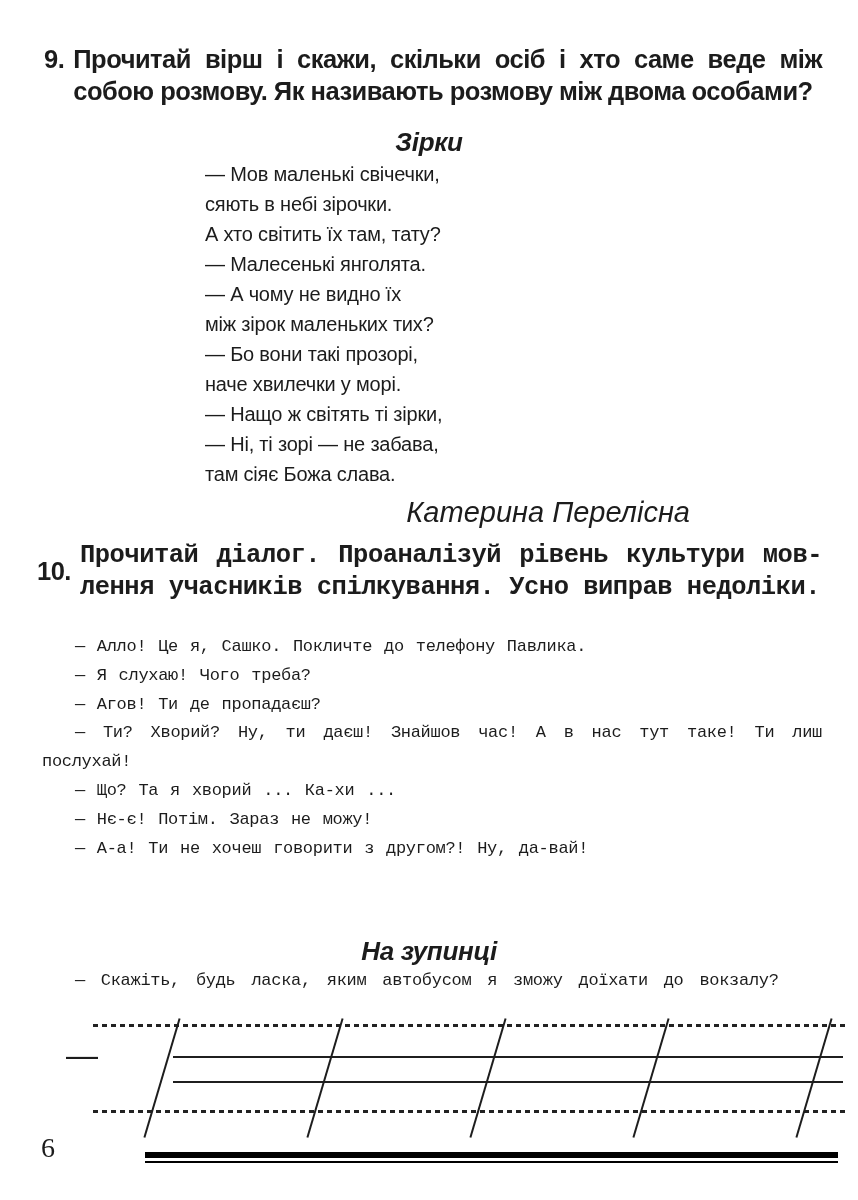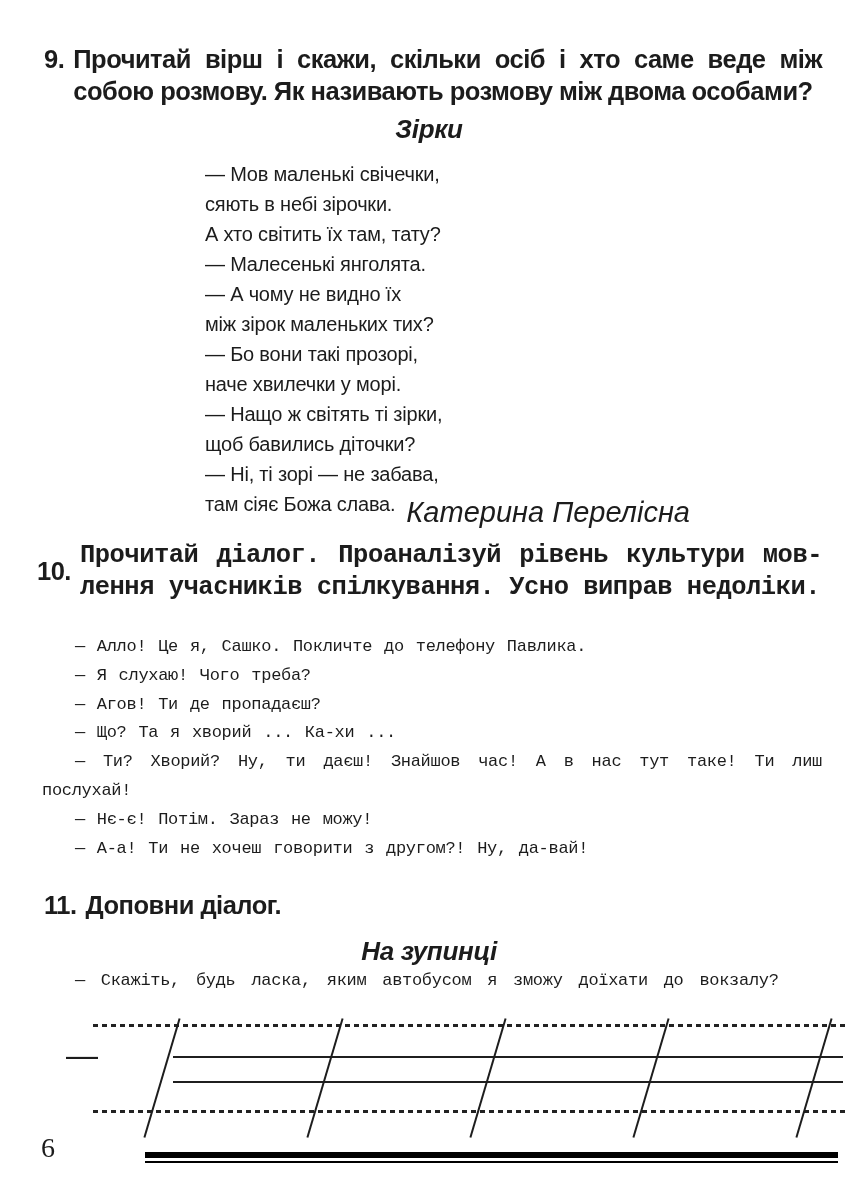--- a/index.html
+++ b/index.html
@@ -37,21 +37,21 @@
   
   .poem-title, .scene-title {
     position: absolute;
     left: 0; width: 858px;
     text-align: center;
     font-size: 26px;
     font-weight: 700;
     font-style: italic;
     letter-spacing: -0.3px;
   }
-  .poem-title { top: 114px; }
+  .poem-title { top: 127px; }
   .poem {
     position: absolute;
     top: 159px; left: 205px;
     font-size: 20px;
     line-height: 30px;
     letter-spacing: -0.2px;
   }
   .poem-author {
     position: absolute;
     top: 496px; left: 0; width: 690px;
@@ -143,49 +143,44 @@
   <div class="poem">
     <div class="poem-line">— Мов маленькі свічечки,</div>
     <div class="poem-line">сяють в небі зірочки.</div>
     <div class="poem-line">А хто світить їх там, тату?</div>
     <div class="poem-line">— Малесенькі янголята.</div>
     <div class="poem-line">— А чому не видно їх</div>
     <div class="poem-line">між зірок маленьких тих?</div>
     <div class="poem-line">— Бо вони такі прозорі,</div>
     <div class="poem-line">наче хвилечки у морі.</div>
     <div class="poem-line">— Нащо ж світять ті зірки,</div>
-    <div class="poem-line">щоб бавились діточки?</div>
     <div class="poem-line">— Ні, ті зорі — не забава,</div>
     <div class="poem-line">там сіяє Божа слава.</div>
   </div>
 
   <div class="poem-author">Катерина Перелісна</div>
 
   <section class="task task-10">
     <span class="task-num">10.</span>
     <span class="task-title">
       <span class="tline">Прочитай діалог. Проаналізуй рівень культури мов-</span>
       <span class="tline">лення учасників спілкування. Усно виправ недоліки.</span>
     </span>
   </section>
 
   <div class="dialog">
     <p class="dialog-line">— Алло! Це я, Сашко. Покличте до телефону Павлика.</p>
     <p class="dialog-line">— Я слухаю! Чого треба?</p>
     <p class="dialog-line">— Агов! Ти де пропадаєш?</p>
+    <p class="dialog-line">— Ти? Хворий? Ну, ти даєш! Знайшов час! А в нас тут таке! Ти лиш послухай!</p>
     <p class="dialog-line">— Що? Та я хворий ... Ка-хи ...</p>
-    <p class="dialog-line">— Ти? Хворий? Ну, ти даєш! Знайшов час! А в нас тут таке! Ти лиш послухай!</p>
     <p class="dialog-line">— Нє-є! Потім. Зараз не можу!</p>
     <p class="dialog-line">— А-а! Ти не хочеш говорити з другом?! Ну, да-вай!</p>
   </div>
 
-  <section class="task task-11">
-    <span class="task-num">11.</span>
-    <span class="task-title">Доповни діалог.</span>
-  </section>
 
   <h2 class="scene-title">На зупинці</h2>
 
   <p class="dialog-line scene-prompt">— Скажіть, будь ласка, яким автобусом я зможу доїхати до вокзалу?</p>
 
   <span class="writing-dash">—</span>
 
   <div class="writing">
     <div class="dotline top"></div>
     <div class="solidline s1"></div>

